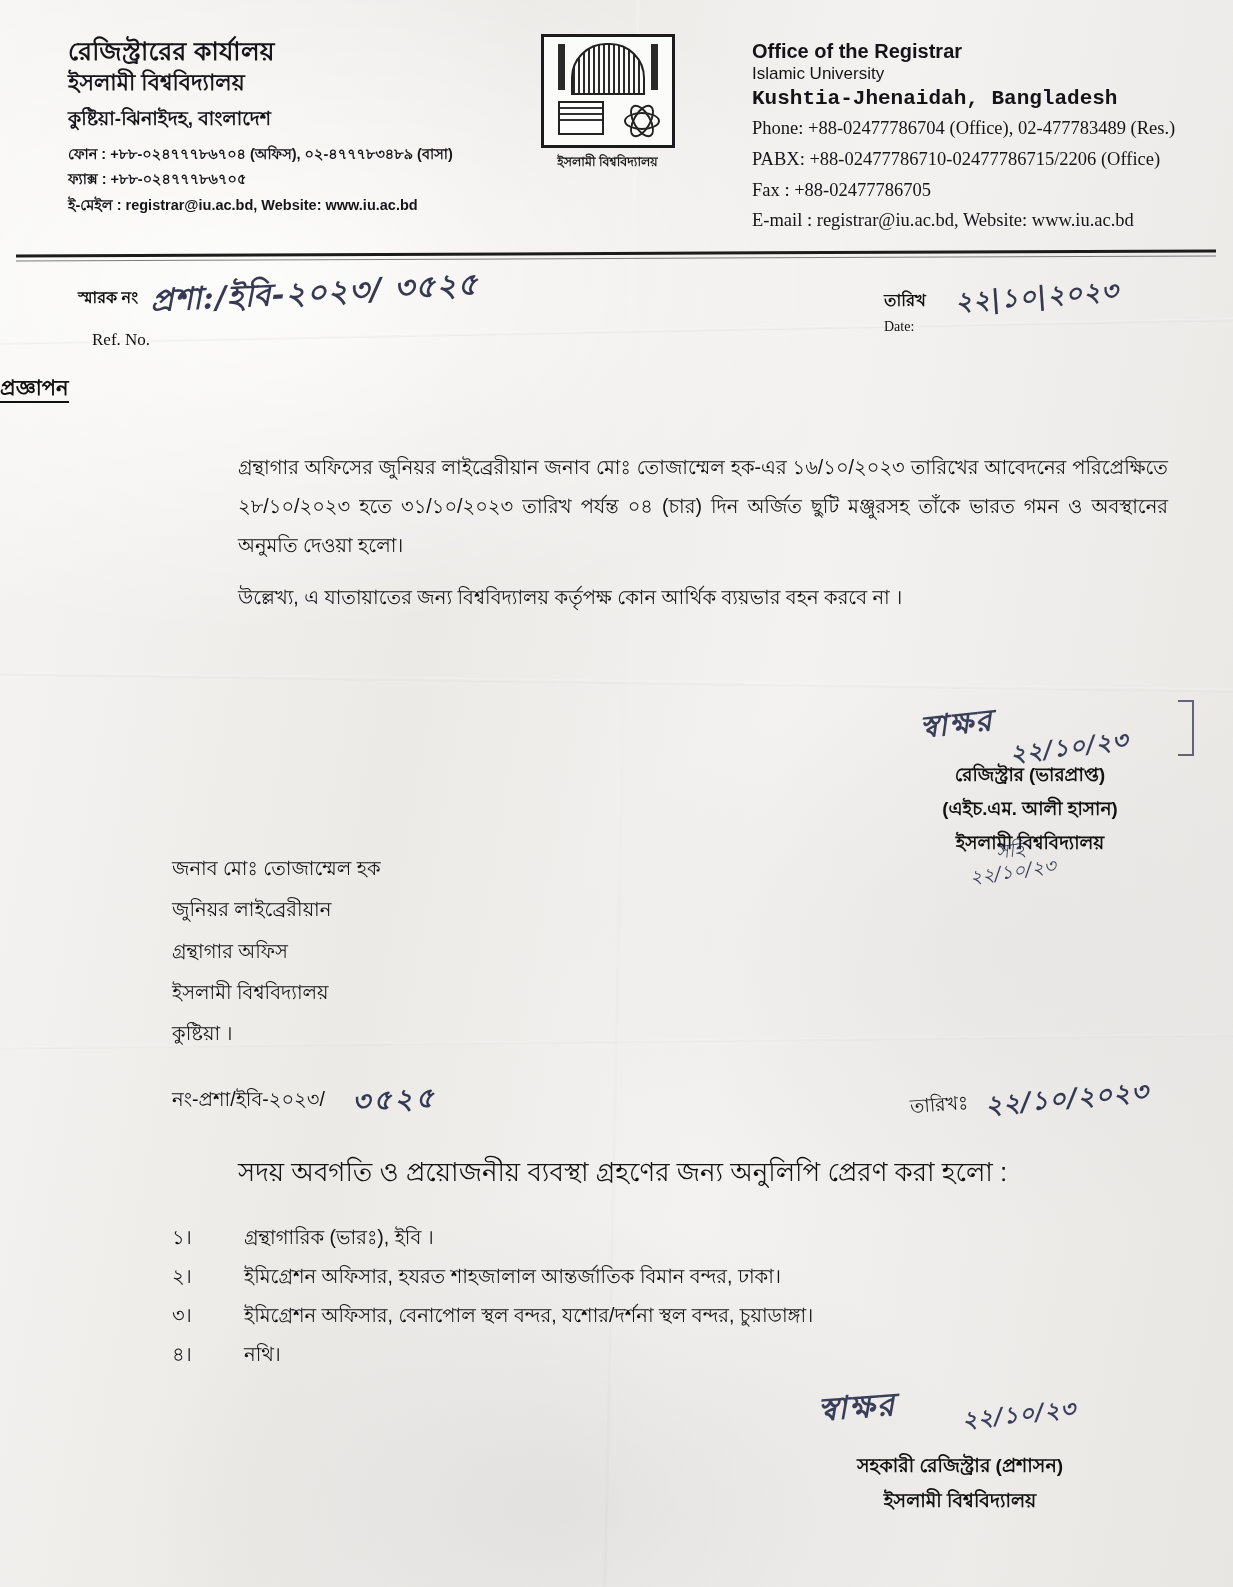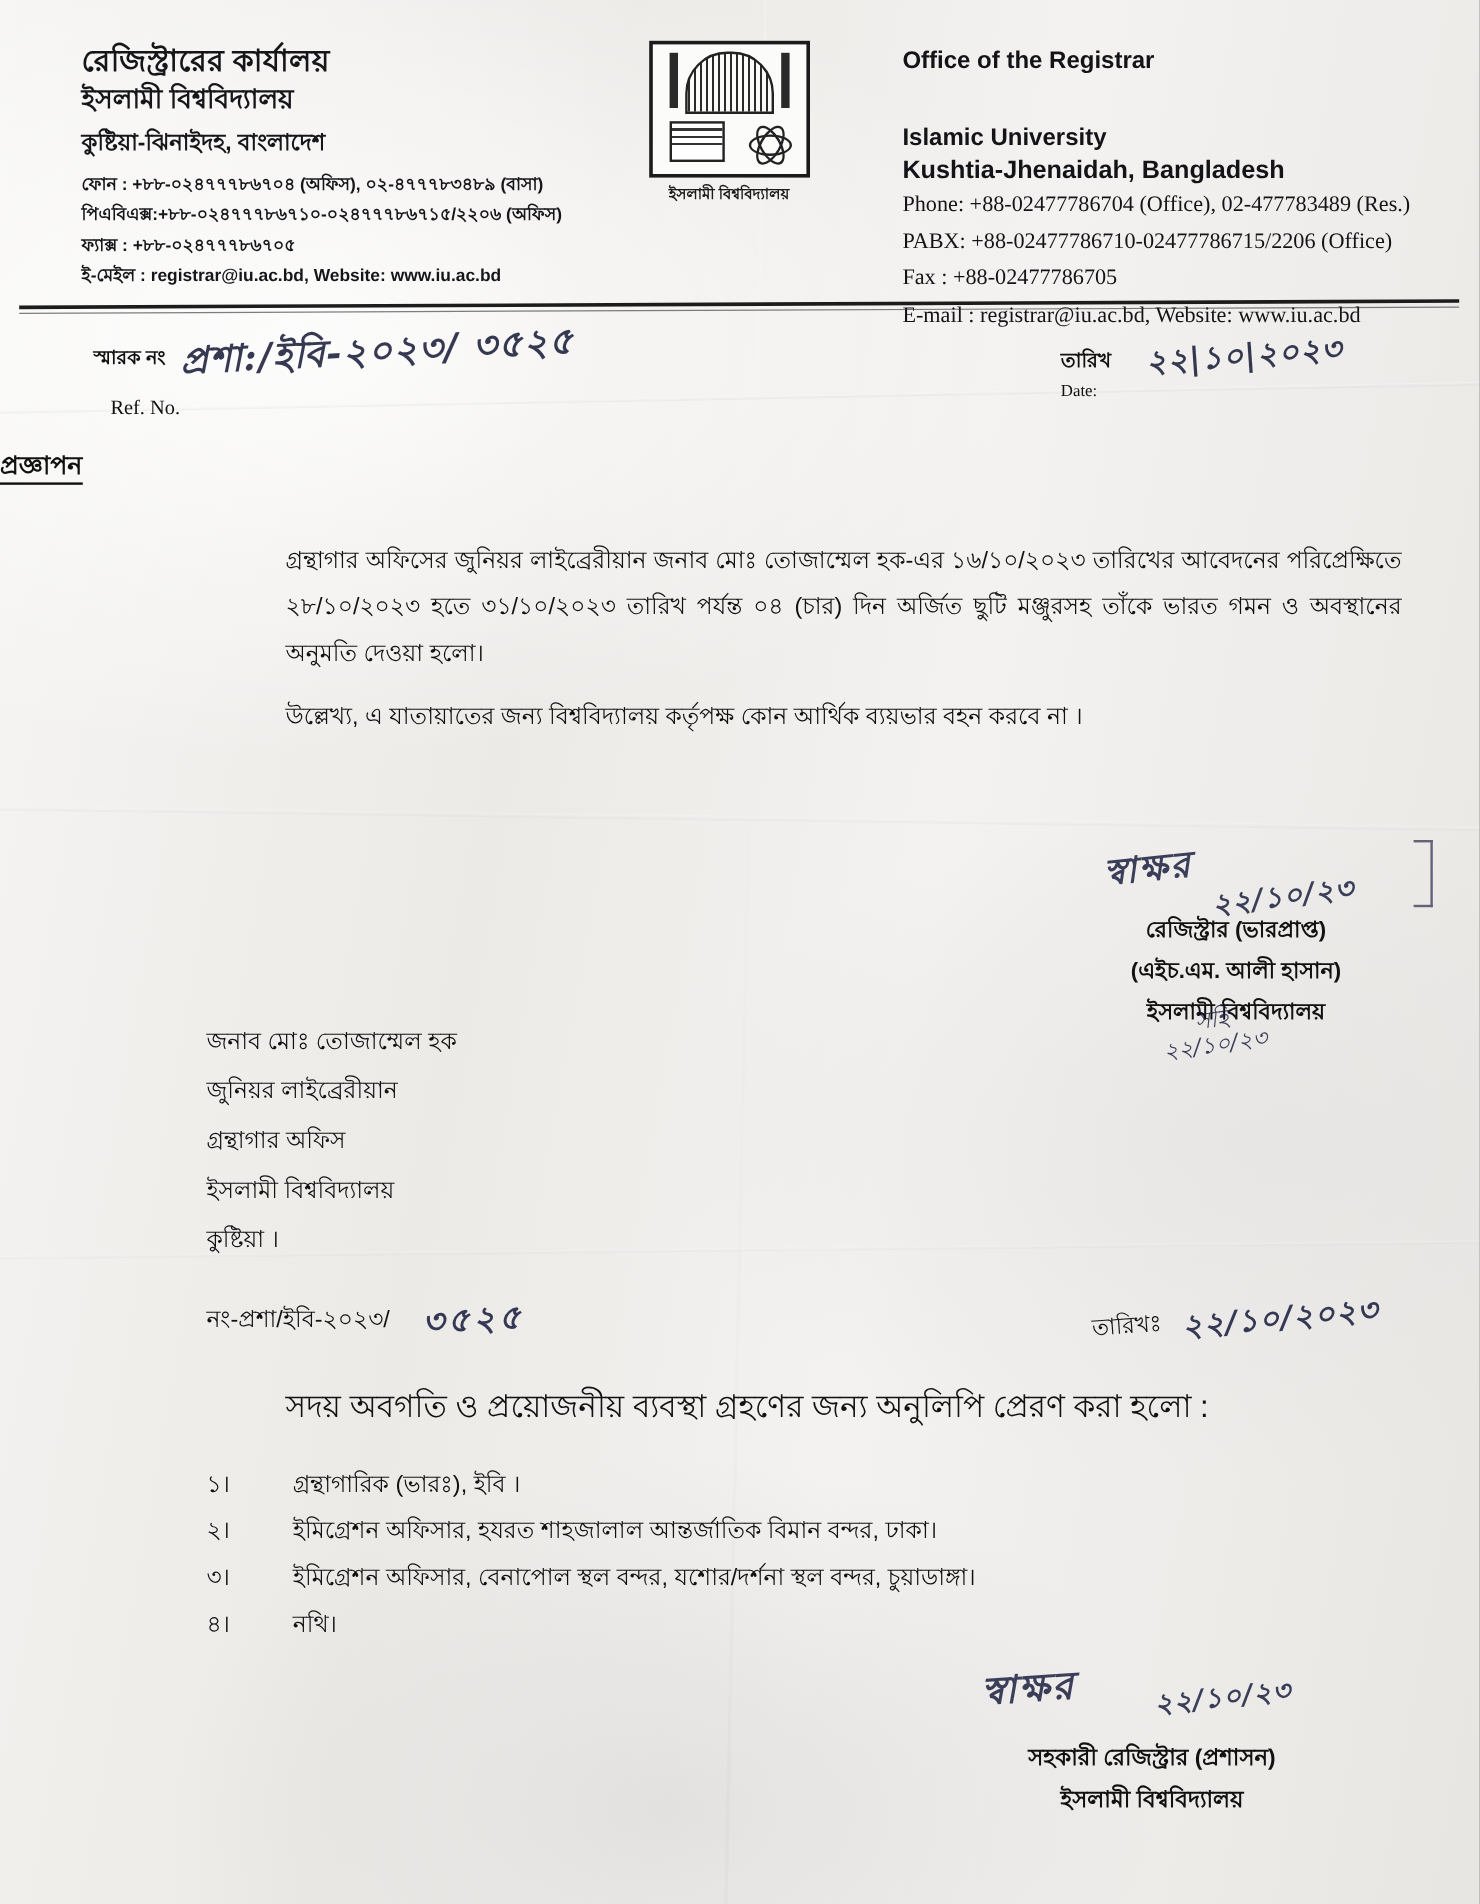--- a/index.html
+++ b/index.html
@@ -155,27 +155,26 @@
     color: #141418;
   }
   .lh-en .e1 {
     font-family: "Liberation Sans", sans-serif;
     font-size: 20px;
     font-weight: 700;
     line-height: 1.18;
   }
   .lh-en .e2 {
     font-family: "Liberation Sans", sans-serif;
-    font-size: 20px;
-    font-weight: 700;
+    font-size: 17px;
+    font-weight: 400;
     line-height: 1.2;
-    margin-top: 39px;
   }
   .lh-en .e3 {
-    font-family: Liberation Sans, sans-serif;
+    font-family: Liberation Mono, monospace;
     font-size: 21px;
     font-weight: 700;
     line-height: 1.3;
     margin-top: 1px;
   }
   .lh-en .erow {
     font-family: "Liberation Serif", serif;
     font-size: 18.5px;
     line-height: 1.55;
     white-space: nowrap;
@@ -468,21 +467,20 @@
   <div class="crease c4"></div>
 
   <div class="letterhead">
 
     <div class="lh-bn">
       <div class="l1">রেজিস্ট্রারের কার্যালয়</div>
       <div class="l2">ইসলামী বিশ্ববিদ্যালয়</div>
       <div class="l3">কুষ্টিয়া-ঝিনাইদহ, বাংলাদেশ</div>
       <div class="small">
         <div>ফোন : +৮৮-০২৪৭৭৭৮৬৭০৪ (অফিস), ০২-৪৭৭৭৮৩৪৮৯ (বাসা)</div>
-        <div>পিএবিএক্স:+৮৮-০২৪৭৭৭৮৬৭১০-০২৪৭৭৭৮৬৭১৫/২২০৬ (অফিস)</div>
         <div>ফ্যাক্স : +৮৮-০২৪৭৭৭৮৬৭০৫</div>
         <div>ই-মেইল : registrar@iu.ac.bd,  Website: www.iu.ac.bd</div>
       </div>
     </div>
 
     <div class="crest">
       <div class="crest-box">
         <div class="crest-arch"></div>
         <div class="crest-pillar left"></div>
         <div class="crest-pillar right"></div>

